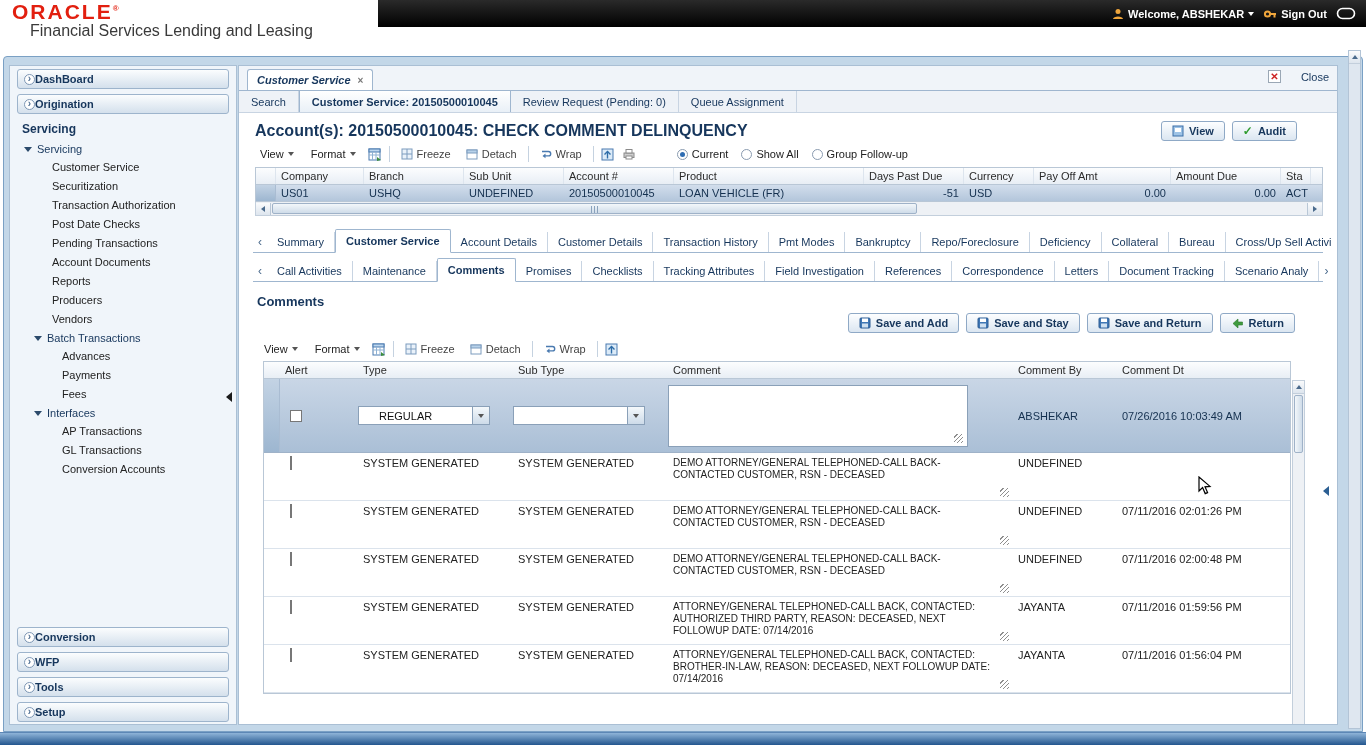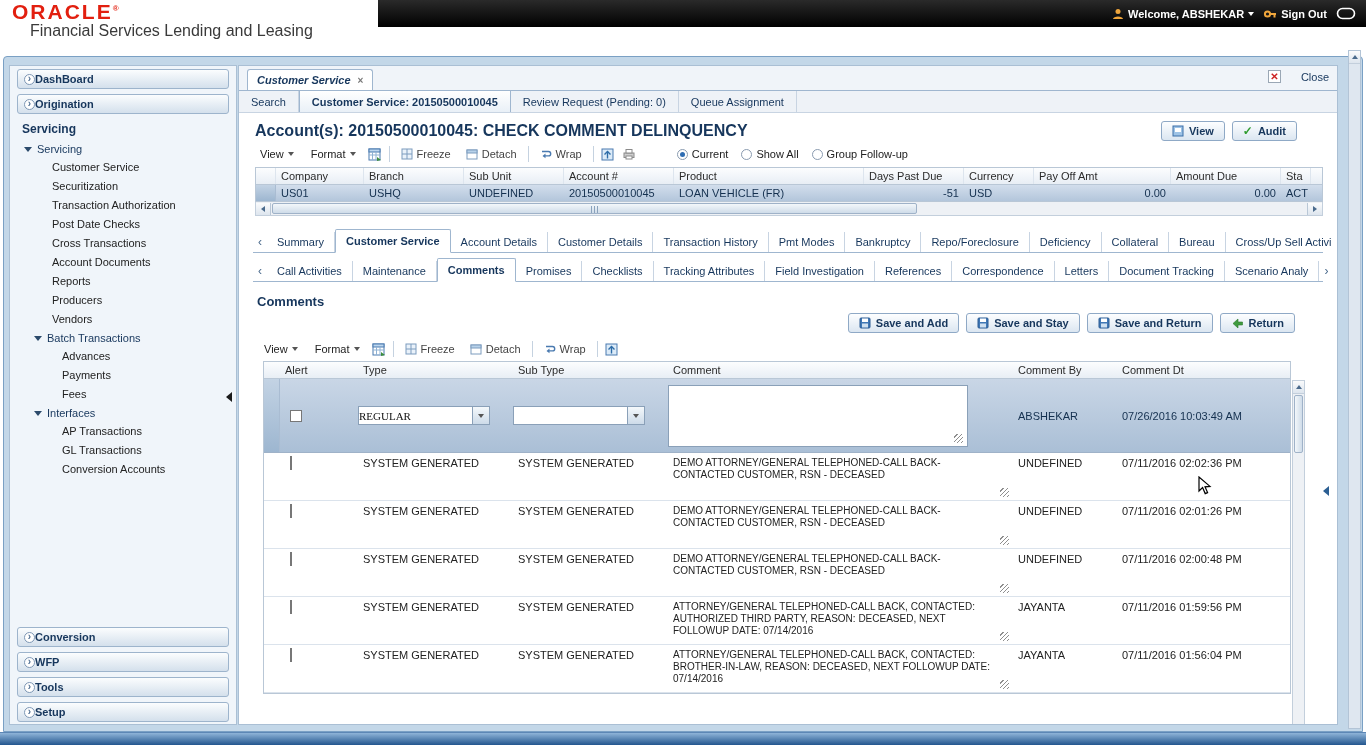--- a/index.html
+++ b/index.html
@@ -103,21 +103,21 @@
   .cg-head div{padding:2px 5px;color:#2b2b2b;white-space:nowrap;overflow:hidden;}
   .cg-edit{background:linear-gradient(#c9d6e6,#aabfd6);border-bottom:1px solid #9fb2c8;height:74px;}
   .cg-edit>div{display:flex;align-items:center;}
   .cg-data{border-bottom:1px solid #dbe3ec;height:48px;background:#fff;}
   .cg-data>div{padding:4px 5px;color:#222;}
   .cmt-cell{font-size:10px;line-height:12px;color:#333;position:relative;padding-right:16px !important;}
   .grip{position:absolute;right:4px;bottom:3px;width:9px;height:9px;background:repeating-linear-gradient(135deg,transparent 0 2px,#8f8f8f 2px 3px);cursor:nwse-resize;}
   .cbx{width:12px;height:12px;background:#fff;border:1px solid #777;margin-left:10px;cursor:pointer;flex:none;}
   .cg-data .cbx{margin-left:5px;}
   .fake-select{background:#fff;border:1px solid #8aa0b8;height:19px;width:132px;display:flex;align-items:center;cursor:pointer;}
-  .fs-text{flex:1;padding:0 0;white-space:nowrap;overflow:hidden;color:#111;font-family:Liberation Serif, serif;}
+  .fs-text{flex:1;padding:0 20px;white-space:nowrap;overflow:hidden;color:#111;}
   .fs-btn{width:17px;height:17px;background:linear-gradient(#f4f8fb,#cddbe9);border-left:1px solid #8aa0b8;display:flex;align-items:center;justify-content:center;flex:none;}
   .fake-textarea{background:#fff;border:1px solid #8aa0b8;width:300px;height:62px;position:relative;cursor:text;}
   .vscroll{position:absolute;right:-14px;top:0;bottom:-171px;width:13px;background:#eef1f5;border:1px solid #c3cfdc;}
   .vs-btn{height:13px;background:linear-gradient(#fafbfc,#dde5ee);border-bottom:1px solid #c3cfdc;display:flex;align-items:center;justify-content:center;cursor:pointer;}
   .tri-u{width:0;height:0;border-left:3px solid transparent;border-right:3px solid transparent;border-bottom:4px solid #4a6a8c;}
   .vs-thumb{margin:1px;height:58px;background:linear-gradient(90deg,#f3f7fa,#cfdce9);border:1px solid #9fb2c8;border-radius:2px;cursor:pointer;}
 
   
   .vscroll-page{position:absolute;top:50px;right:5px;bottom:16px;width:13px;background:#dfe7f0;border:1px solid #b3c4d6;z-index:6;}
   .splitter-left{position:absolute;left:226px;top:392px;width:0;height:0;border-top:5px solid transparent;border-bottom:5px solid transparent;border-right:6px solid #1a1a1a;z-index:7;cursor:pointer;}
@@ -174,21 +174,21 @@
     <div class="sec-active">Servicing</div>
     <div class="tree">
       <div class="tnode">
         <span class="tri"></span>
         <span>Servicing</span>
       </div>
       <div class="tleaf">Customer Service</div>
       <div class="tleaf">Securitization</div>
       <div class="tleaf">Transaction Authorization</div>
       <div class="tleaf">Post Date Checks</div>
-      <div class="tleaf">Cross Transactions</div>
+      <div class="tleaf">Pending Transactions</div>
       <div class="tleaf">Account Documents</div>
       <div class="tleaf">Reports</div>
       <div class="tleaf">Producers</div>
       <div class="tleaf">Vendors</div>
       <div class="tgroup">
         <span class="tri"></span>
         <span>Batch Transactions</span>
       </div>
       <div class="tleaf tleaf2">Advances</div>
       <div class="tleaf tleaf2">Payments</div>
@@ -550,21 +550,20 @@
           <div style="padding-left:5px;color:#14304f;">07/26/2016 10:03:49 AM</div>
         </div>
 
         <div class="cg-row cg-data">
           <div></div>
           <div><span class="cbx"></span></div>
           <div>SYSTEM GENERATED</div>
           <div>SYSTEM GENERATED</div>
           <div class="cmt-cell"><span>DEMO ATTORNEY/GENERAL TELEPHONED-CALL BACK-CONTACTED CUSTOMER, RSN - DECEASED</span><span class="grip"></span></div>
           <div>UNDEFINED</div>
-          <div>07/11/2016 02:02:36 PM</div>
         </div>
         <div class="cg-row cg-data">
           <div></div>
           <div><span class="cbx"></span></div>
           <div>SYSTEM GENERATED</div>
           <div>SYSTEM GENERATED</div>
           <div class="cmt-cell"><span>DEMO ATTORNEY/GENERAL TELEPHONED-CALL BACK-CONTACTED CUSTOMER, RSN - DECEASED</span><span class="grip"></span></div>
           <div>UNDEFINED</div>
           <div>07/11/2016 02:01:26 PM</div>
         </div>

